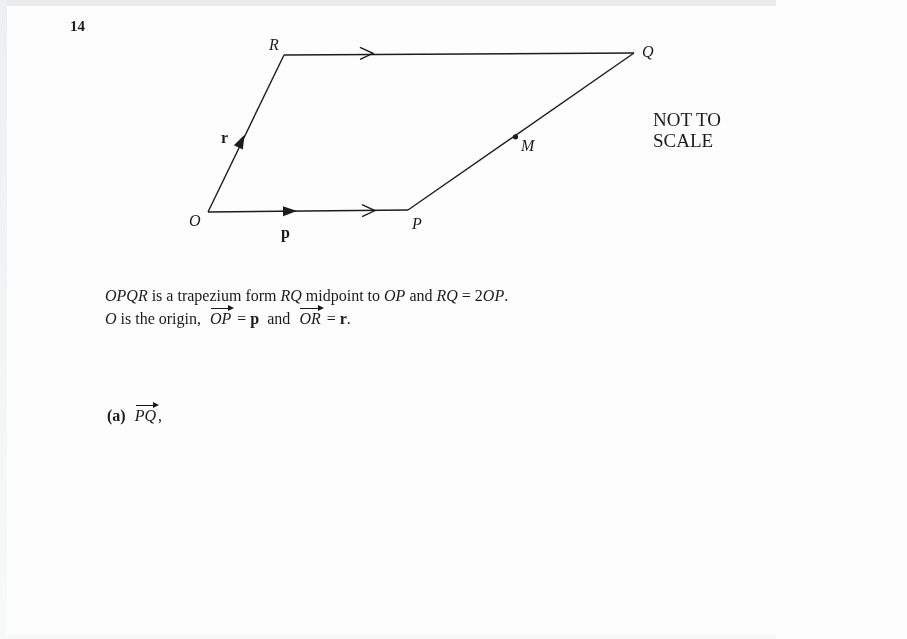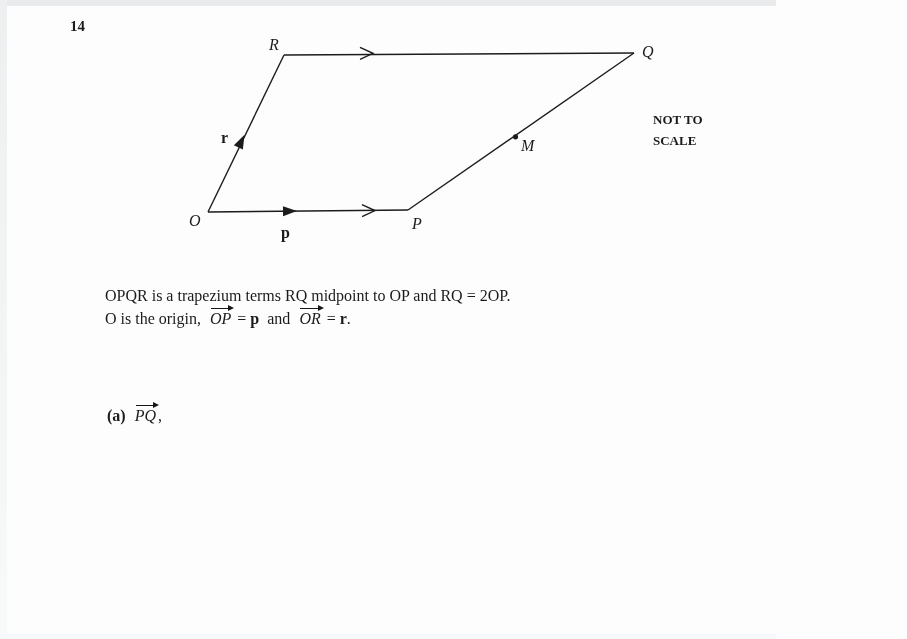--- a/index.html
+++ b/index.html
@@ -13,25 +13,25 @@
     background:linear-gradient(#edeff0,#f8f9f9);}
   .edge-bottom{position:absolute;left:0;bottom:0;width:907px;height:5px;background:#f7f8f9;}
   .qnum{position:absolute;left:70px;top:18px;font-size:15px;font-weight:bold;}
   .diagram{position:absolute;left:0;top:0;}
   .diagram line, .diagram polyline{stroke:#1c1c1c;stroke-width:1.4;fill:none;}
   .diagram polygon, .diagram circle{fill:#1c1c1c;stroke:none;}
   .lbl{font-family:"Liberation Serif","DejaVu Serif",serif;font-size:16px;
     font-style:italic;fill:#1b1b1b;}
   .lbl-bold{font-family:"Liberation Serif","DejaVu Serif",serif;font-size:16px;
     font-weight:bold;font-style:normal;fill:#1b1b1b;}
-  .nts{position:absolute;left:653px;top:109px;font-size:13px;line-height:21px;font-weight:bold;}
+  .nts{position:absolute;left:653px;top:109px;font-size:19px;line-height:21px;}
   .nts span{display:block;}
   .rich{position:absolute;font-size:16px;white-space:pre;padding-top:7px;}
   .s-n{font-style:normal;}
-  .s-i{}
+  .s-i{font-style:italic;}
   .s-b{font-weight:bold;}
   .s-vec{font-style:italic;position:relative;display:inline-block;margin:0 2px 0 1px;}
   .s-vec::before{content:"";position:absolute;left:1px;right:3px;top:-2px;
     border-top:1.4px solid #161616;}
   .s-vec::after{content:"";position:absolute;right:-3px;top:-5.4px;width:0;height:0;
     border-left:6px solid #161616;border-top:3.4px solid transparent;
     border-bottom:3.4px solid transparent;}
   .s-dots{font-size:15px;letter-spacing:1.4px;color:#2a2a2a;}
   .s-mark{margin-left:12px;font-style:normal;}
   .line-1{left:105px;top:280px;}
@@ -74,17 +74,17 @@
     <text class="lbl" x="521" y="151">M</text>
     <text class="lbl-bold" x="221" y="143">r</text>
     <text class="lbl-bold" x="281" y="238">p</text>
   </svg>
 
   <div class="nts">
     <span>NOT TO</span>
     <span>SCALE</span>
   </div>
 
-  <div class="rich line-1"><span class="s-i">OPQR</span><span class="s-n"> is a trapezium terms </span><span class="s-i">RQ</span><span class="s-n"> midpoint to </span><span class="s-i">OP</span><span class="s-n"> and </span><span class="s-i">RQ</span><span class="s-n"> = 2</span><span class="s-i">OP</span><span class="s-n">.</span></div>
+  <div class="rich line-1"><span class="s-i">OPQR</span><span class="s-n"> is a trapezium form </span><span class="s-i">RQ</span><span class="s-n"> midpoint to </span><span class="s-i">OP</span><span class="s-n"> and </span><span class="s-i">RQ</span><span class="s-n"> = 2</span><span class="s-i">OP</span><span class="s-n">.</span></div>
   <div class="rich line-2"><span class="s-i">O</span><span class="s-n"> is the origin,  </span><span class="s-vec">OP</span><span class="s-n"> = </span><span class="s-b">p</span><span class="s-n">  and  </span><span class="s-vec">OR</span><span class="s-n"> = </span><span class="s-b">r</span><span class="s-n">.</span></div>
   <div class="rich line-parta"><span class="s-b">(a)</span><span class="s-n">  </span><span class="s-vec">PQ</span><span class="s-n">,</span></div>
 
 </div>
 
 </body></html>

